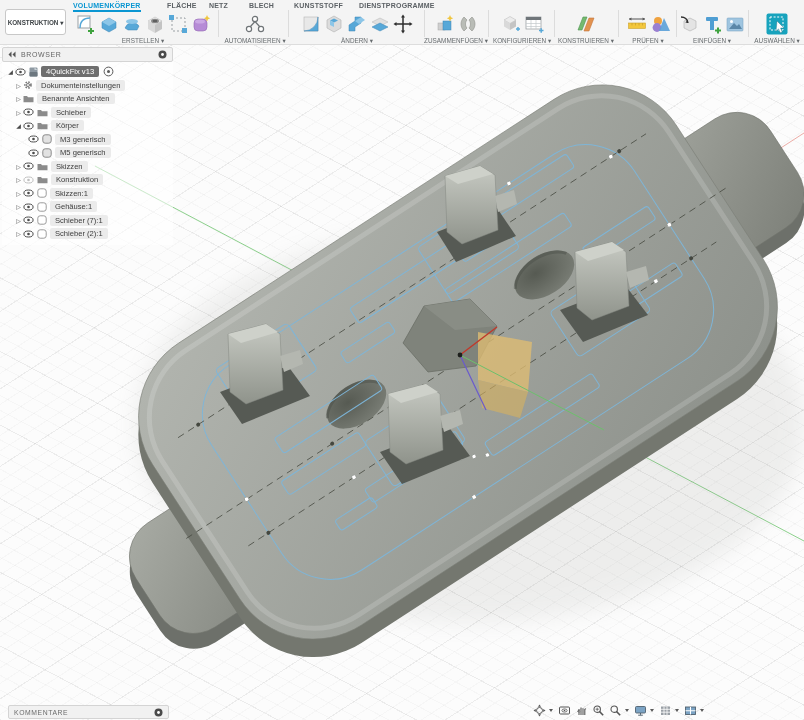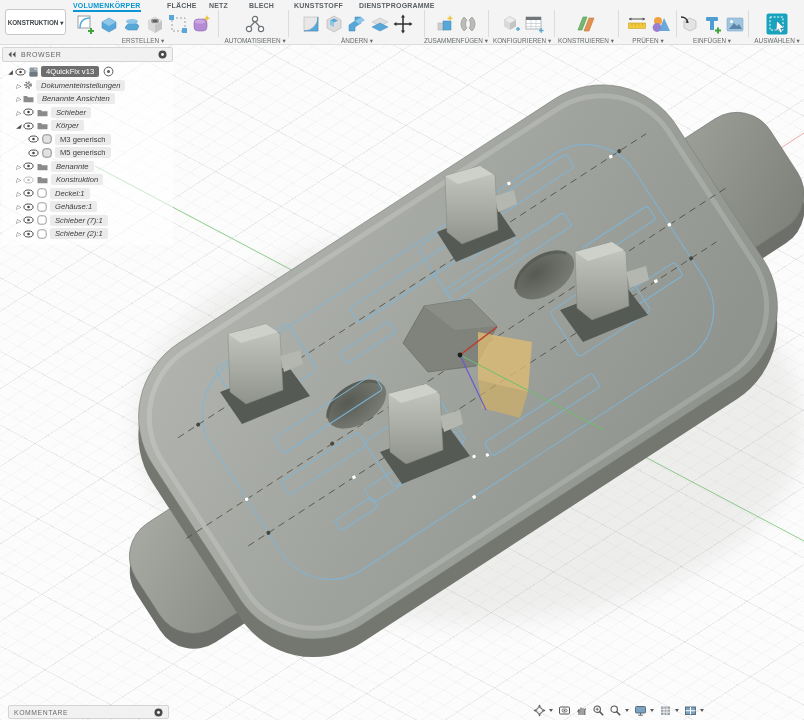--- a/index.html
+++ b/index.html
@@ -30,21 +30,21 @@
   
   .browser{position:absolute;left:2px;top:47px;width:174px;z-index:20;}
   .panel-hdr{position:relative;width:171px;height:15px;background:#f1f1f1;border:1px solid #d4d4d4;border-radius:2px;display:flex;align-items:center;padding:0 5px;}
   .panel-hdr .ptitle{font-size:7px;color:#666;letter-spacing:.6px;margin-left:5px;flex:1;}
   .tree{background:rgba(255,255,255,0.55);padding:3px 2px 4px 2px;width:171px;}
   .trow{display:flex;align-items:center;height:13.5px;white-space:nowrap;}
   .trow .exp{width:9px;font-size:6px;color:#4a4a4a;text-align:center;flex:none;}
   .trow svg{flex:none;margin-right:3px;}
   .tlabel{font-size:7.6px;color:#3c3c3c;background:rgba(233,233,233,0.92);padding:1px 5px;border-radius:2px;}
   .tlabel.sel{background:#6e6e6e;color:#ffffff;}
-  .lvl1{padding-left:10px;font-style:italic;} .lvl2{padding-left:24px;} .lvl0{padding-left:2px;}
+  .lvl1{padding-left:10px;} .lvl2{padding-left:24px;} .lvl0{padding-left:2px;}
   .dim{opacity:.35;}
 
   
   .comments{position:absolute;left:8px;top:705px;width:161px;height:14px;background:#f1f1f1;border:1px solid #d4d4d4;border-radius:2px;display:flex;align-items:center;padding:0 5px;z-index:20;}
   .comments .ptitle{font-size:6.8px;color:#6b6b6b;letter-spacing:.6px;flex:1;}
   .navbar{position:absolute;left:532px;top:702px;height:17px;display:flex;align-items:center;gap:2px;z-index:20;}
   .nbtn{width:15px;height:15px;display:flex;align-items:center;justify-content:center;}
   .ncaret{width:0;height:0;border-left:2.6px solid transparent;border-right:2.6px solid transparent;border-top:3.2px solid #5a5a5a;margin:0 2px 0 0;}
 </style>
 </head>
@@ -470,21 +470,21 @@
 
       <div class="trow lvl1">
         <span class="exp">▷</span>
         <svg width="11" height="8">
             <ellipse cx="5.5" cy="4" rx="4.6" ry="3" fill="none" stroke="#4a4a4a" stroke-width="1"></ellipse>
             <circle cx="5.5" cy="4" r="1.3" fill="#4a4a4a"></circle>
           </svg>
         <svg width="11" height="9">
             <path d="M0.5,2 h3.5 l1,1.3 h5.5 v5 h-10 Z" fill="#8b8b8b"></path>
           </svg>
-        <span class="tlabel">Benannte</span>
+        <span class="tlabel">Skizzen</span>
       </div>
 
       <div class="trow lvl1">
         <span class="exp">▷</span>
         <svg width="11" height="8" class="dim">
             <ellipse cx="5.5" cy="4" rx="4.6" ry="3" fill="none" stroke="#4a4a4a" stroke-width="1"></ellipse>
             <circle cx="5.5" cy="4" r="1.3" fill="#4a4a4a"></circle>
           </svg>
         <svg width="11" height="9">
             <path d="M0.5,2 h3.5 l1,1.3 h5.5 v5 h-10 Z" fill="#8b8b8b"></path>
@@ -494,21 +494,21 @@
 
       <div class="trow lvl1">
         <span class="exp">▷</span>
         <svg width="11" height="8">
             <ellipse cx="5.5" cy="4" rx="4.6" ry="3" fill="none" stroke="#4a4a4a" stroke-width="1"></ellipse>
             <circle cx="5.5" cy="4" r="1.3" fill="#4a4a4a"></circle>
           </svg>
         <svg width="10" height="10">
             <rect x="0.8" y="0.8" width="8.4" height="8.4" rx="2.4" fill="#ffffff" stroke="#9a9a9a" stroke-width="1"></rect>
           </svg>
-        <span class="tlabel">Deckel:1</span>
+        <span class="tlabel">Skizzen:1</span>
       </div>
 
       <div class="trow lvl1">
         <span class="exp">▷</span>
         <svg width="11" height="8">
             <ellipse cx="5.5" cy="4" rx="4.6" ry="3" fill="none" stroke="#4a4a4a" stroke-width="1"></ellipse>
             <circle cx="5.5" cy="4" r="1.3" fill="#4a4a4a"></circle>
           </svg>
         <svg width="10" height="10">
             <rect x="0.8" y="0.8" width="8.4" height="8.4" rx="2.4" fill="#ffffff" stroke="#9a9a9a" stroke-width="1"></rect>

